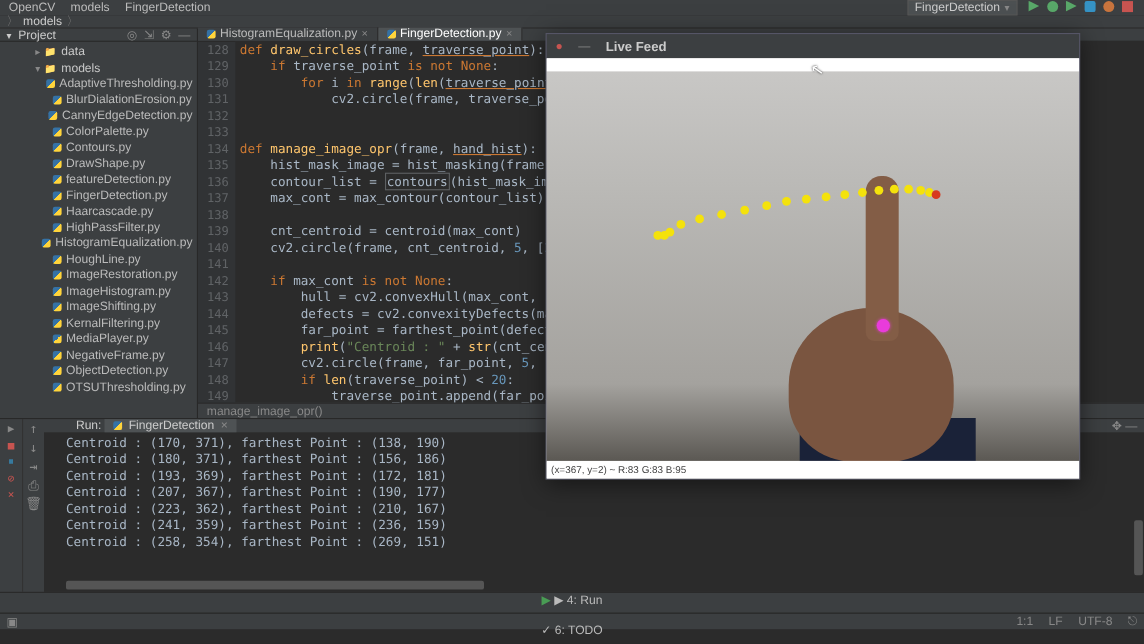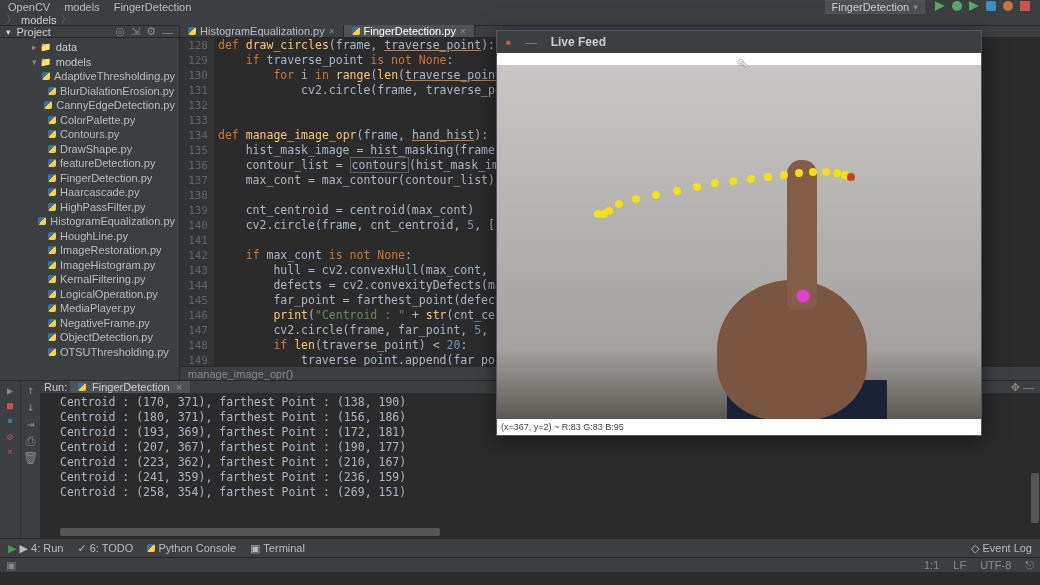--- a/index.html
+++ b/index.html
@@ -51,27 +51,27 @@
   .trail span { position:absolute; width:8px; height:8px; border-radius:50%; background:#f4e20c; }
   .trail .red { background:#d73b1f; }
   .vid-status { position:absolute; left:0; right:0; bottom:0; height:16px; background:#fff; color:#444; font-size:9px; font-family:sans-serif; padding:0 4px; display:flex; align-items:center; }
   
   .runpanel { height:158px; background:#2b2b2b; border-top:1px solid #282828; display:flex; }
   .runpanel-left { width:20px; background:#3c3f41; display:flex; flex-direction:column; align-items:center; padding-top:4px; gap:4px; }
   .runpanel-left span { font-size:10px; color:#888; }
   .run-tabs { width:20px; background:#3c3f41; border-left:1px solid #323232; display:flex; flex-direction:column; align-items:center; gap:3px; padding-top:2px;}
   .run-body { flex:1; display:flex; flex-direction:column; }
   .run-head { height:12px; background:#3c3f41; display:flex; align-items:center; font-family:sans-serif; font-size:11px; }
-  .run-label { width:30px; padding:0 4px; color:#ccc; }
+  .run-label { width:30px; padding:0 4px; color:#ccc;margin-left:25px; }
   .run-tab { background:#4e5254; padding:0 8px; color:#ccc; display:flex; align-items:center; gap:6px; height:12px; }
   .run-console { flex:1; padding:2px 20px; font-size:11.5px; line-height:15px; position:relative; }
   .scroll-thumb { position:absolute; right:1px; top:80px; width:8px; height:50px; background:#555; border-radius:2px; }
   .run-scroll { position:absolute; bottom:0; left:0; right:0; height:10px; }
   .run-scroll .hthumb { position:absolute; left:20px; width:380px; height:8px; background:#555; border-radius:2px; }
-  .statusbar-tools { height:19px; background:#3c3f41; border-top:1px solid #282828; display:flex; align-items:center; gap:14px; padding:0 8px; font-family:sans-serif; font-size:11px; color:#bbb; }
+  .statusbar-tools { height:19px; background:#3c3f41; border-top:1px solid #282828; display:flex; align-items:center; gap:14px; padding:0 8px; font-family:sans-serif; font-size:11px; color:#bbb;flex-direction:column; }
   .statusbar-tools .right { margin-left:auto; display:flex; gap:14px; align-items:center; }
   .statusbar { height:15px; background:#3c3f41; border-top:1px solid #282828; display:flex; align-items:center; padding:0 6px; font-family:sans-serif; font-size:11px; color:#888; }
   .statusbar .right { margin-left:auto; display:flex; gap:14px;text-align:right; }
   .green { color:#499c54; }
   .pointer { position:absolute; top:24px; left:240px; z-index:20; font-size:14px; color:#111; transform:rotate(-10deg); }
   .pointer::before { content:"↖"; color:#fff; text-shadow:0 0 2px #000; }
 </style>
 </head>
 <body>
 
@@ -192,26 +192,26 @@
           <span>ImageRestoration.py</span>
         </div>
         <div class="tree-item">
           <span class="ind" style="width: 40px;"></span>
           <span class="py-dot"></span>
           <span>ImageHistogram.py</span>
         </div>
         <div class="tree-item">
           <span class="ind" style="width: 40px;"></span>
           <span class="py-dot"></span>
+          <span>ImageShifting.py</span>
+        </div>
+        <div class="tree-item">
+          <span class="ind" style="width: 40px;"></span>
+          <span class="py-dot"></span>
           <span>KernalFiltering.py</span>
-        </div>
-        <div class="tree-item">
-          <span class="ind" style="width: 40px;"></span>
-          <span class="py-dot"></span>
-          <span>LogicalOperation.py</span>
         </div>
         <div class="tree-item">
           <span class="ind" style="width: 40px;"></span>
           <span class="py-dot"></span>
           <span>MediaPlayer.py</span>
         </div>
         <div class="tree-item">
           <span class="ind" style="width: 40px;"></span>
           <span class="py-dot"></span>
           <span>NegativeFrame.py</span>

